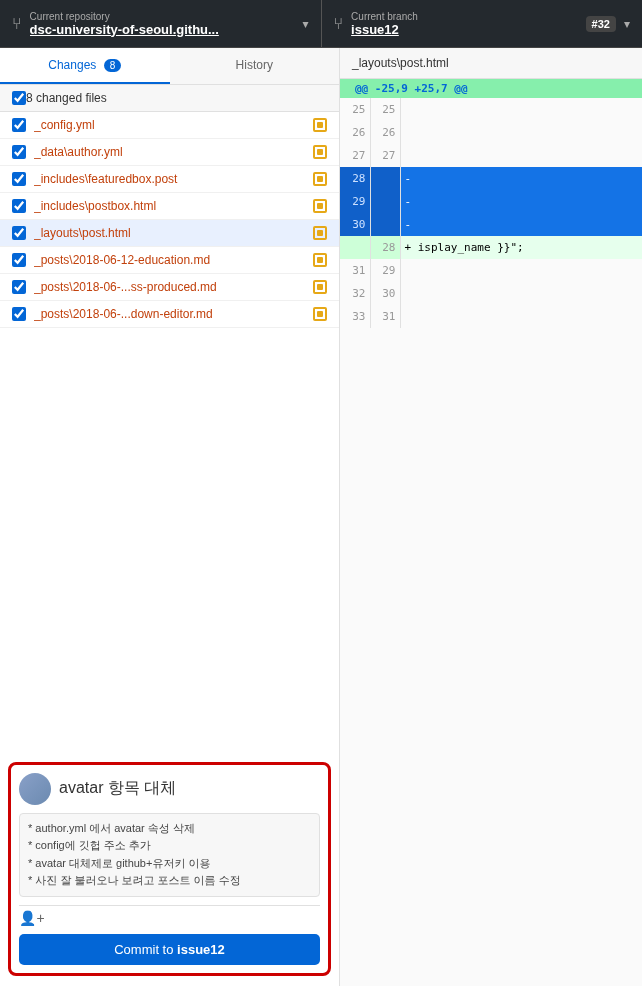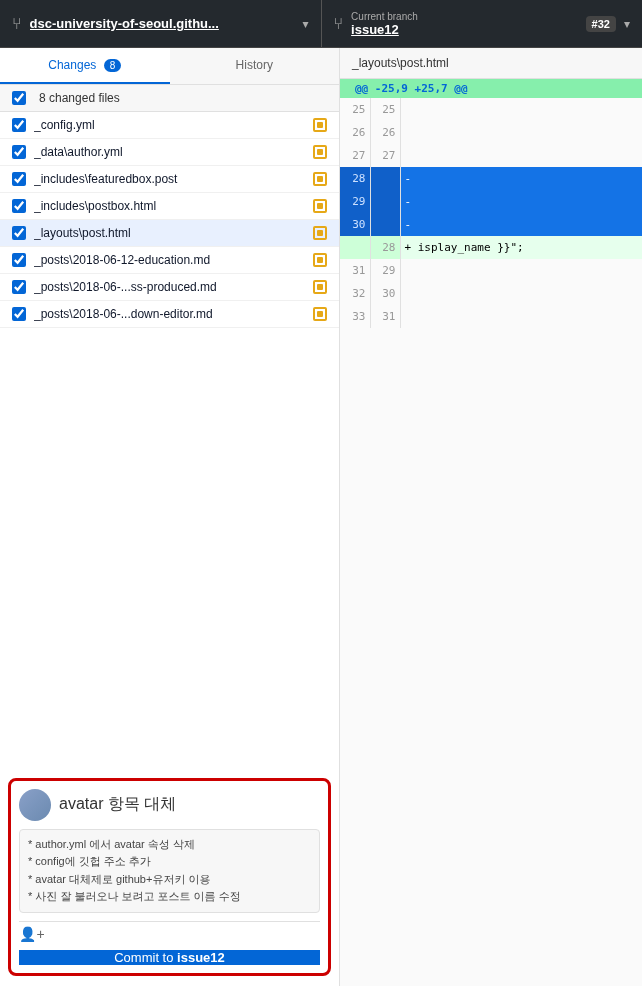--- a/index.html
+++ b/index.html
@@ -109,21 +109,21 @@
       margin-left: 4px;
     }
 
     
     .changed-files-header {
       display: flex;
       align-items: center;
       padding: 6px 12px;
       background: #f7f7f7;
       border-bottom: 1px solid #e0e0e0;
-      gap: 13px;
+      gap: 0;
     }
     .master-checkbox {
       width: 14px;
       height: 14px;
       accent-color: #0366d6;
     }
     .changed-files-label {
       color: #333;
       font-size: 12px;
     }
@@ -144,21 +144,21 @@
     .file-item.selected {
       background: #e8f0fe;
     }
     .file-checkbox {
       width: 14px;
       height: 14px;
       accent-color: #0366d6;
     }
     .file-name {
       flex: 1;
-      color: #0f172a;
+      color: #c2410c;
       font-size: 12px;
       white-space: nowrap;
       overflow: hidden;
       text-overflow: ellipsis;
     }
     .file-status-icon {
       width: 14px;
       height: 14px;
       border: 2px solid #e6a817;
       border-radius: 2px;
@@ -222,21 +222,22 @@
     }
     .coauthor-icon {
       color: #666;
       font-size: 14px;
     }
     .commit-button {
       width: 100%;
       background: #0366d6;
       color: #fff;
       border: none;
-      border-radius: 0;
+      border-radius: 5px;
+      padding: 8px;
       font-size: 13px;
       cursor: pointer;
       text-align: center;
     }
     .commit-button strong {
       font-weight: 700;
     }
 
     
     .right-panel {
@@ -313,20 +314,21 @@
       color: #cce0ff;
     }
   </style>
 </head>
 <body>
 
 <div class="top-header">
   <div class="repo-section">
     <span class="header-icon">⑂</span>
     <div class="header-text-block">
+      <div class="header-label">Current repository</div>
       <div class="header-value">dsc-university-of-seoul.githu...</div>
     </div>
     <span class="header-dropdown">▾</span>
   </div>
   <div class="branch-section">
     <span class="header-icon">⑂</span>
     <div class="header-text-block">
       <div class="header-label">Current branch</div>
       <div class="header-value">issue12</div>
     </div>

